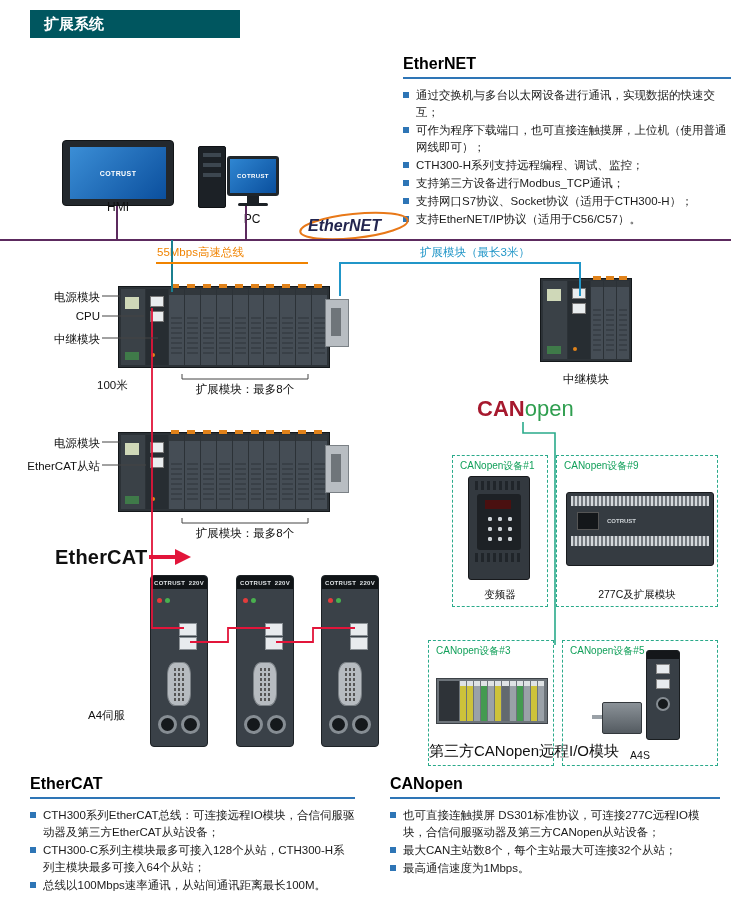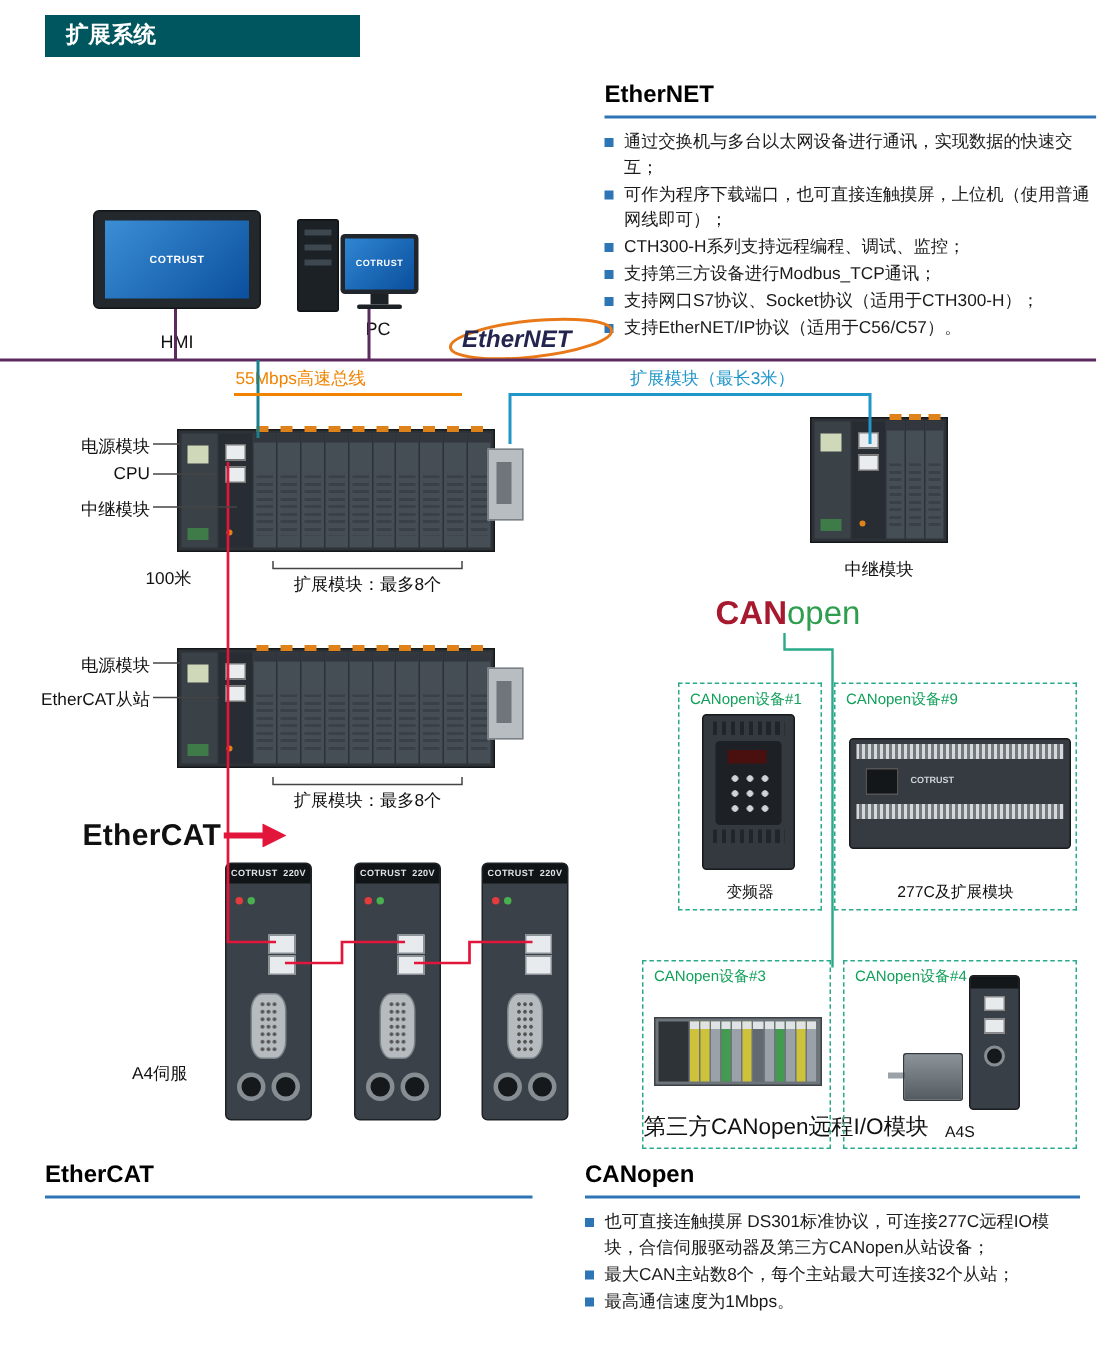--- a/index.html
+++ b/index.html
@@ -419,55 +419,60 @@
     <div class="sl c-y"></div>
     <div class="sl c-d"></div>
     <div class="sl c-g"></div>
     <div class="sl c-n"></div>
     <div class="sl c-g"></div>
     <div class="sl c-y"></div>
     <div class="sl c-g"></div>
   </div>
 
   <div class="cbox" style="left:562px;top:640px;width:156px;height:126px;">
-    <span class="ctag">CANopen设备#4</span>
+    <span class="ctag">CANopen设备#5</span>
     <span class="cap">A4S</span>
   </div>
   <div class="a4s-drive">
     <i class="hd"></i>
     <i class="p"></i>
     <i class="p"></i>
     <i class="cn"></i>
   </div>
   <div class="a4s-motor">
     <i class="shaft"></i>
     <i class="body"></i>
   </div>
 
-  <div class="lbl center" style="left:62px;top:221px;width:112px;font-size:12px;">HMI</div>
+  <div class="lbl center" style="left:62px;top:200px;width:112px;font-size:12px;">HMI</div>
   <div class="lbl center" style="left:224px;top:212px;width:56px;font-size:12px;">PC</div>
   <div class="lbl orange" style="left:157px;top:245px;">55Mbps高速总线</div>
   <div class="lbl blue" style="left:420px;top:245px;">扩展模块（最长3米）</div>
 
   <div class="lbl right" style="left:30px;top:290px;width:70px;">电源模块</div>
   <div class="lbl right" style="left:30px;top:310px;width:70px;">CPU</div>
   <div class="lbl right" style="left:30px;top:332px;width:70px;">中继模块</div>
   <div class="lbl" style="left:97px;top:378px;">100米</div>
   <div class="lbl center" style="left:170px;top:382px;width:150px;">扩展模块：最多8个</div>
   <div class="lbl center" style="left:540px;top:372px;width:92px;">中继模块</div>
 
   <div class="lbl right" style="left:30px;top:436px;width:70px;">电源模块</div>
   <div class="lbl right" style="left:14px;top:459px;width:86px;">EtherCAT从站</div>
   <div class="lbl center" style="left:170px;top:526px;width:150px;">扩展模块：最多8个</div>
 
   <div class="lbl" style="left:88px;top:708px;">A4伺服</div>
 
   <section class="info" style="left:30px;top:775px;width:325px;">
     <h2>EtherCAT</h2>
     <div class="rule"></div>
+    <ul>
+      <li><span class="sq"></span><span>CTH300系列EtherCAT总线：可连接远程IO模块，合信伺服驱动器及第三方EtherCAT从站设备；</span></li>
+      <li><span class="sq"></span><span>CTH300-C系列主模块最多可接入128个从站，CTH300-H系列主模块最多可接入64个从站；</span></li>
+      <li><span class="sq"></span><span>总线以100Mbps速率通讯，从站间通讯距离最长100M。</span></li>
+    </ul>
   </section>
 
   <section class="info" style="left:390px;top:775px;width:330px;">
     <h2>CANopen</h2>
     <div class="rule"></div>
     <ul>
       <li><span class="sq"></span><span>也可直接连触摸屏 DS301标准协议，可连接277C远程IO模块，合信伺服驱动器及第三方CANopen从站设备；</span></li>
       <li><span class="sq"></span><span>最大CAN主站数8个，每个主站最大可连接32个从站；</span></li>
       <li><span class="sq"></span><span>最高通信速度为1Mbps。</span></li>
     </ul>

